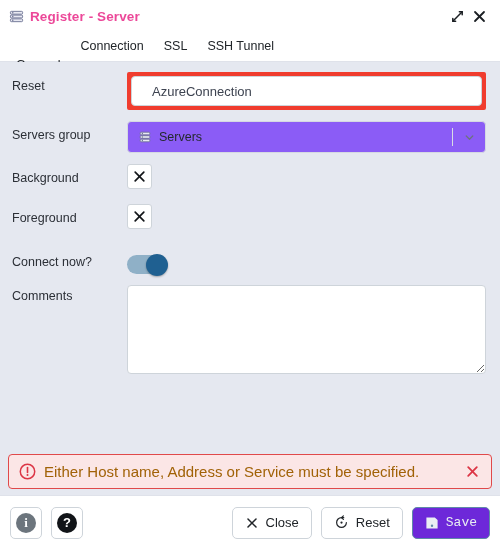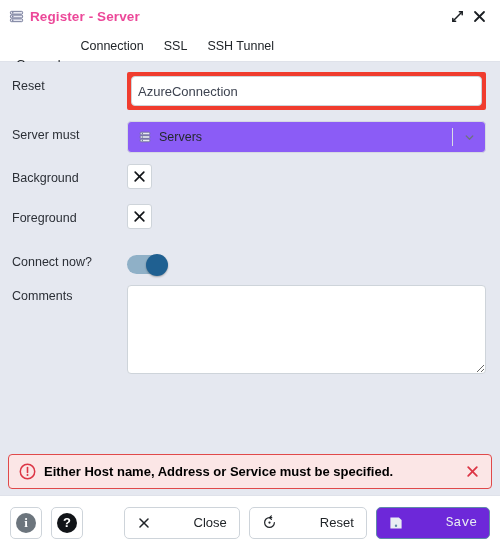--- a/index.html
+++ b/index.html
@@ -109,21 +109,21 @@
   }
   input.txt {
     width: 100%;
     height: 30px;
     border: 1px solid #ced4da;
     border-radius: 4px;
     background: #ffffff;
     font-family: "Liberation Sans", sans-serif;
     font-size: 13px;
     color: #3d4350;
-    padding: 0 6px;
+    padding: 0 20px;
     outline: none;
   }
 
   
   .select {
     height: 32px;
     border: 1px solid #d5d9e2;
     border-radius: 4px;
     background: #8b5cf6;
     display: flex;
@@ -201,23 +201,22 @@
     border: 1px solid #e0494a;
     border-radius: 4px;
     height: 35px;
     display: flex;
     align-items: center;
     padding: 0 9px 0 10px;
   }
   .alert-icon { flex: 0 0 auto; margin-right: 8px; display:block; }
   .alert-msg {
     flex: 1 1 auto;
-    font-size: 13px;
-    color: #000000;
-    font-weight: bold;
+    font-size: 15px;
+    color: #a16207;
   }
   .alert-close {
     flex: 0 0 auto;
     width: 20px; height: 20px;
     display: flex; align-items: center; justify-content: center;
     color: #dc3545;
     cursor: pointer;
   }
 
   
@@ -237,21 +236,21 @@
     background: #ffffff;
     display: flex;
     align-items: center;
     justify-content: center;
     cursor: pointer;
     font-size: 13px;
     color: #212529;
     font-family: "Liberation Sans", sans-serif;
   }
   .fbtn.icon-only { width: 32px; padding: 0; }
-  .fbtn.labeled { padding: 0 12px; gap: 36px; }
+  .fbtn.labeled { padding: 0 12px; }
   .fbtn .bi { margin-right: 7px; display: flex; align-items: center; }
   .footer-left { display: flex; gap: 9px; }
   .footer-spacer { flex: 1 1 auto; }
   .footer-right { display: flex; gap: 9px; }
   .fbtn.primary {
     background: #6d28d9;
     border-color: #5f89a8;
     color: #e9eef3;
     font-family: Liberation Mono, monospace;
   }
@@ -319,21 +318,21 @@
     <div class="row">
       <div class="lbl">Reset</div>
       <div class="ctl">
         <div class="name-wrap">
           <input class="txt" type="text" value="AzureConnection" style="">
         </div>
       </div>
     </div>
 
     <div class="row" style="margin-top:3px;">
-      <div class="lbl">Server must</div>
+      <div class="lbl">Servers group</div>
       <div class="ctl">
         <div class="select">
           <svg class="db-icon" viewBox="0 0 16 16">
             <g stroke="#6e7494" stroke-width="1" fill="#e8e9f2">
               <rect x="2.5" y="2.5" width="11" height="3" rx="1"></rect>
               <rect x="2.5" y="6.5" width="11" height="3" rx="1"></rect>
               <rect x="2.5" y="10.5" width="11" height="3" rx="1"></rect>
             </g>
             <g fill="#6e7494">
               <circle cx="5" cy="4" r="0.75"></circle>

